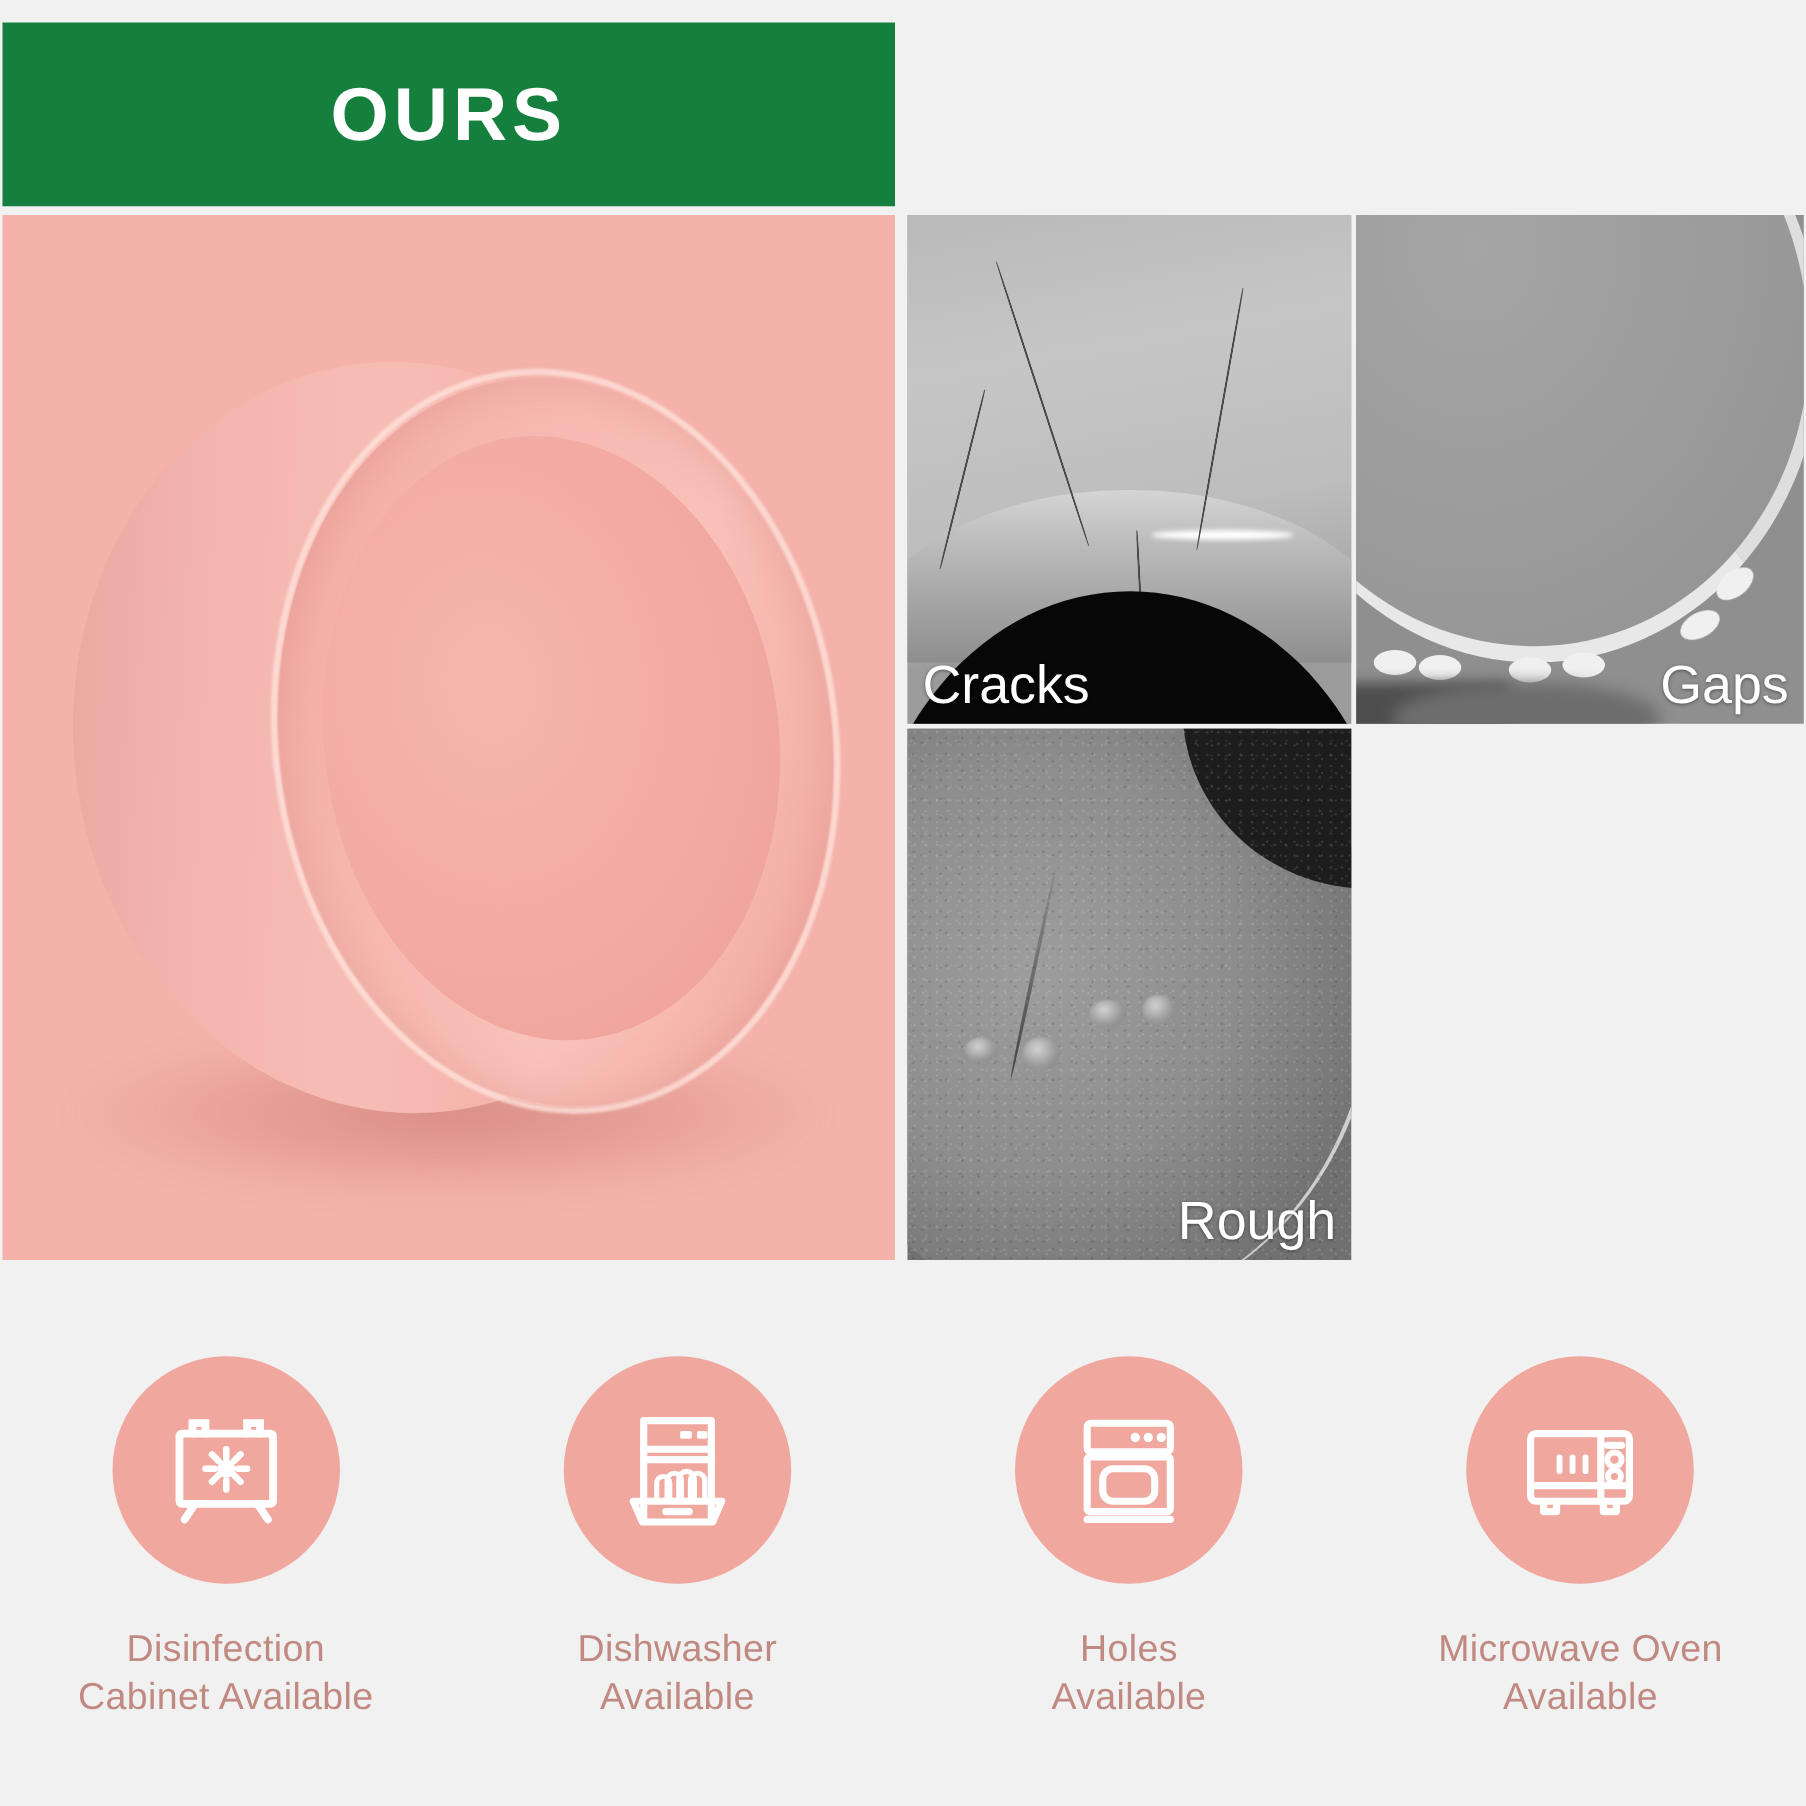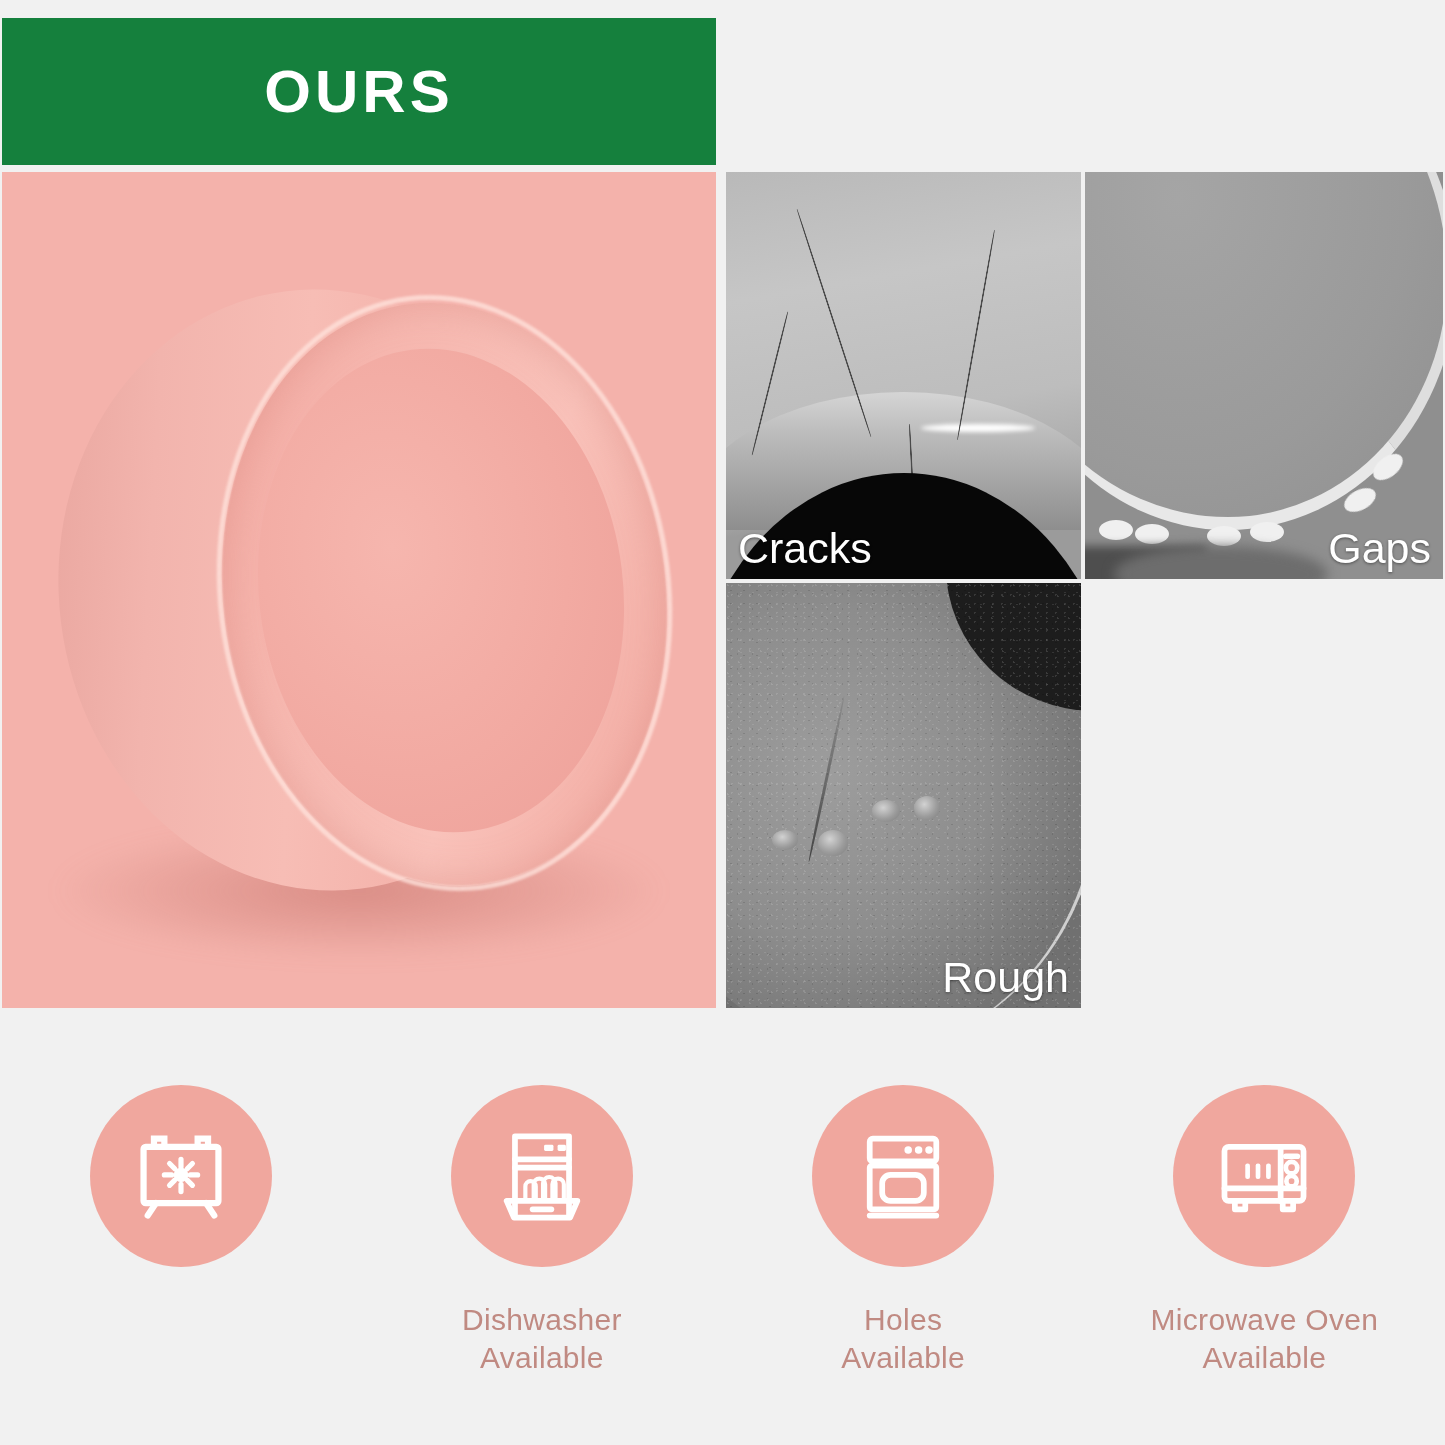--- a/index.html
+++ b/index.html
@@ -297,20 +297,22 @@
             <path d="M24 22 V14 h10 v8"></path>
             <path d="M66 22 V14 h10 v8"></path>
             <path d="M26 76 L18 88"></path>
             <path d="M74 76 L82 88"></path>
             <path d="M50 34 v7 M50 58 v7 M34 49 h7 M59 49 h7
                      M39 38 l5 5 M56 54 l5 5 M61 38 l-5 5 M44 54 l-5 5" stroke-width="5"></path>
           </g>
           <circle cx="50" cy="49" r="7" fill="#ffffff"></circle>
         </svg>
       </div>
+      <div class="feat-label">Disinfection
+Cabinet Available</div>
     </div>
 
     <div class="feat">
       <div class="feat-circle">
         <svg viewBox="0 0 100 100">
           <g fill="none" stroke="#ffffff" stroke-width="5.5" stroke-linecap="round" stroke-linejoin="round">
             <path d="M24 88 V12 h52 v76"></path>
             <path d="M24 34 h52"></path>
             <path d="M24 42 h52"></path>
             <path d="M16 74 h68 l-7 16 H23 Z"></path>

